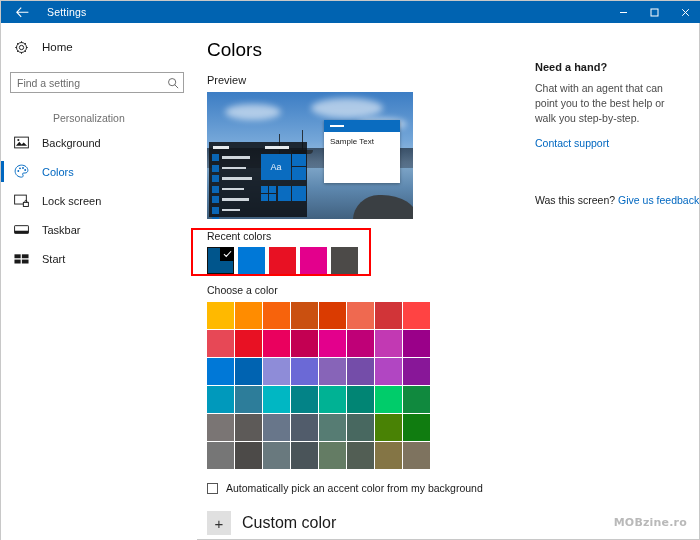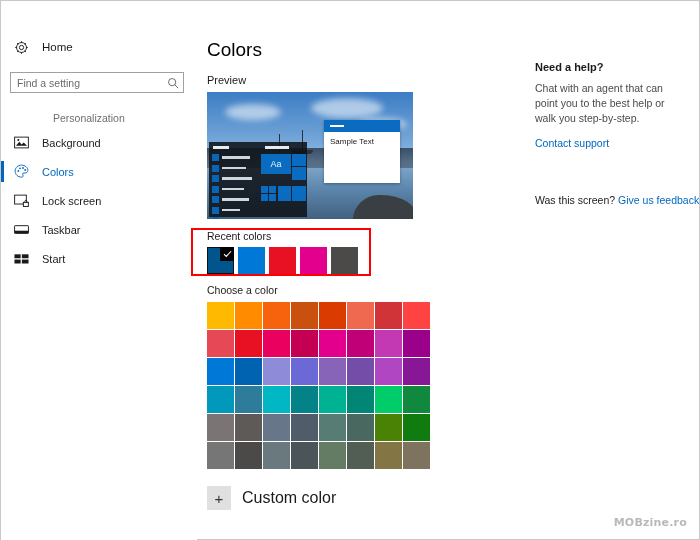--- a/index.html
+++ b/index.html
@@ -185,20 +185,45 @@
     position:absolute; right:12px; bottom:10px;
     font-family:"DejaVu Sans", sans-serif;
     font-size:11px; font-weight:bold; color:#b9b9b9; letter-spacing:.2px;
   }
 </style>
 </head>
 <body>
 
 <div id="app">
 
+  <div class="titlebar">
+    <div class="tb-back">
+      <svg width="13" height="11" viewBox="0 0 13 11" aria-hidden="true">
+        <path d="M5.2 0.6 L0.8 5.2 L5.2 9.8 M0.9 5.2 L12.4 5.2" fill="none" stroke="#ffffff" stroke-width="1.1"></path>
+      </svg>
+    </div>
+    <div class="tb-title">Settings</div>
+    <div class="tb-controls">
+      <div class="tb-btn">
+        <svg width="11" height="11" viewBox="0 0 11 11">
+            <path d="M2 5.5 H9" stroke="#fff" stroke-width="1"></path>
+          </svg>
+      </div>
+      <div class="tb-btn">
+        <svg width="11" height="11" viewBox="0 0 11 11">
+            <rect x="2" y="2" width="7" height="7" fill="none" stroke="#fff" stroke-width="1"></rect>
+          </svg>
+      </div>
+      <div class="tb-btn">
+        <svg width="11" height="11" viewBox="0 0 11 11">
+            <path d="M2.2 2.2 L8.8 8.8 M8.8 2.2 L2.2 8.8" stroke="#fff" stroke-width="1"></path>
+          </svg>
+      </div>
+    </div>
+  </div>
 
   <div class="leftnav">
 
     <div class="home-row">
       <span class="nav-ico">
         <svg width="15" height="15" viewBox="0 0 16 16">
           <g fill="none" stroke="#1a1a1a" stroke-width="1">
             <circle cx="8" cy="8" r="2.3"></circle>
             <path d="M8 1.3 L8 3.1 M8 12.9 L8 14.7 M1.3 8 L3.1 8 M12.9 8 L14.7 8
                      M3.3 3.3 L4.6 4.6 M11.4 11.4 L12.7 12.7 M12.7 3.3 L11.4 4.6 M4.6 11.4 L3.3 12.7"></path>
@@ -325,21 +350,21 @@
             </div>
           <div class="sm-row">
               <span class="sm-sq"></span>
               <span class="sm-bar" style="width:18px;"></span>
             </div>
           <div class="sm-row">
               <span class="sm-sq"></span>
             </div>
 
         </div>
-        <div class="tile tile-aa" style="left:52px; top:12px; width:30px; height:20px;">
+        <div class="tile tile-aa" style="left:52px; top:12px; width:30px; height:26px;">
           <span>Aa</span>
         </div>
         <div class="tile" style="left:83px; top:12px; width:14px; height:12px;"></div>
         <div class="tile" style="left:83px; top:25px; width:14px; height:13px;"></div>
         <div class="tile" style="left:52px; top:44px; width:7px; height:7px;"></div>
         <div class="tile" style="left:60px; top:44px; width:7px; height:7px;"></div>
         <div class="tile" style="left:52px; top:52px; width:7px; height:7px;"></div>
         <div class="tile" style="left:60px; top:52px; width:7px; height:7px;"></div>
         <div class="tile" style="left:69px; top:44px; width:13px; height:15px;"></div>
         <div class="tile" style="left:83px; top:44px; width:14px; height:15px;"></div>
@@ -414,31 +439,35 @@
         <div class="pc" style="background: rgb(118, 118, 118);"></div>
         <div class="pc" style="background: rgb(76, 74, 72);"></div>
         <div class="pc" style="background: rgb(105, 121, 126);"></div>
         <div class="pc" style="background: rgb(74, 84, 89);"></div>
         <div class="pc" style="background: rgb(100, 124, 100);"></div>
         <div class="pc" style="background: rgb(82, 94, 84);"></div>
         <div class="pc" style="background: rgb(132, 117, 69);"></div>
         <div class="pc" style="background: rgb(126, 115, 95);"></div>
       </div>
 
+    <div class="checkrow">
+      <span class="cbx"></span>
+      <span class="cl">Automatically pick an accent color from my background</span>
+    </div>
 
     <div class="customrow">
       <span class="plusbtn">+</span>
       <span class="cl">Custom color</span>
     </div>
 
     <div class="redbox" style="left:-6px; top:205px; width:180px; height:48px;"></div>
   </div>
 
   <div class="help">
-    <h3>Need a help?</h3>
+    <h3>Need a hand?</h3>
     <p>Chat with an agent that can point you to the best help or walk you step-by-step.</p>
     <a href="#">Contact support</a>
     <div class="helpful">
       <span>Was this screen?</span>
       <a href="#">Give us feedback</a>
     </div>
   </div>
 
   <div class="watermark">MOBzine.ro</div>
 </div>

